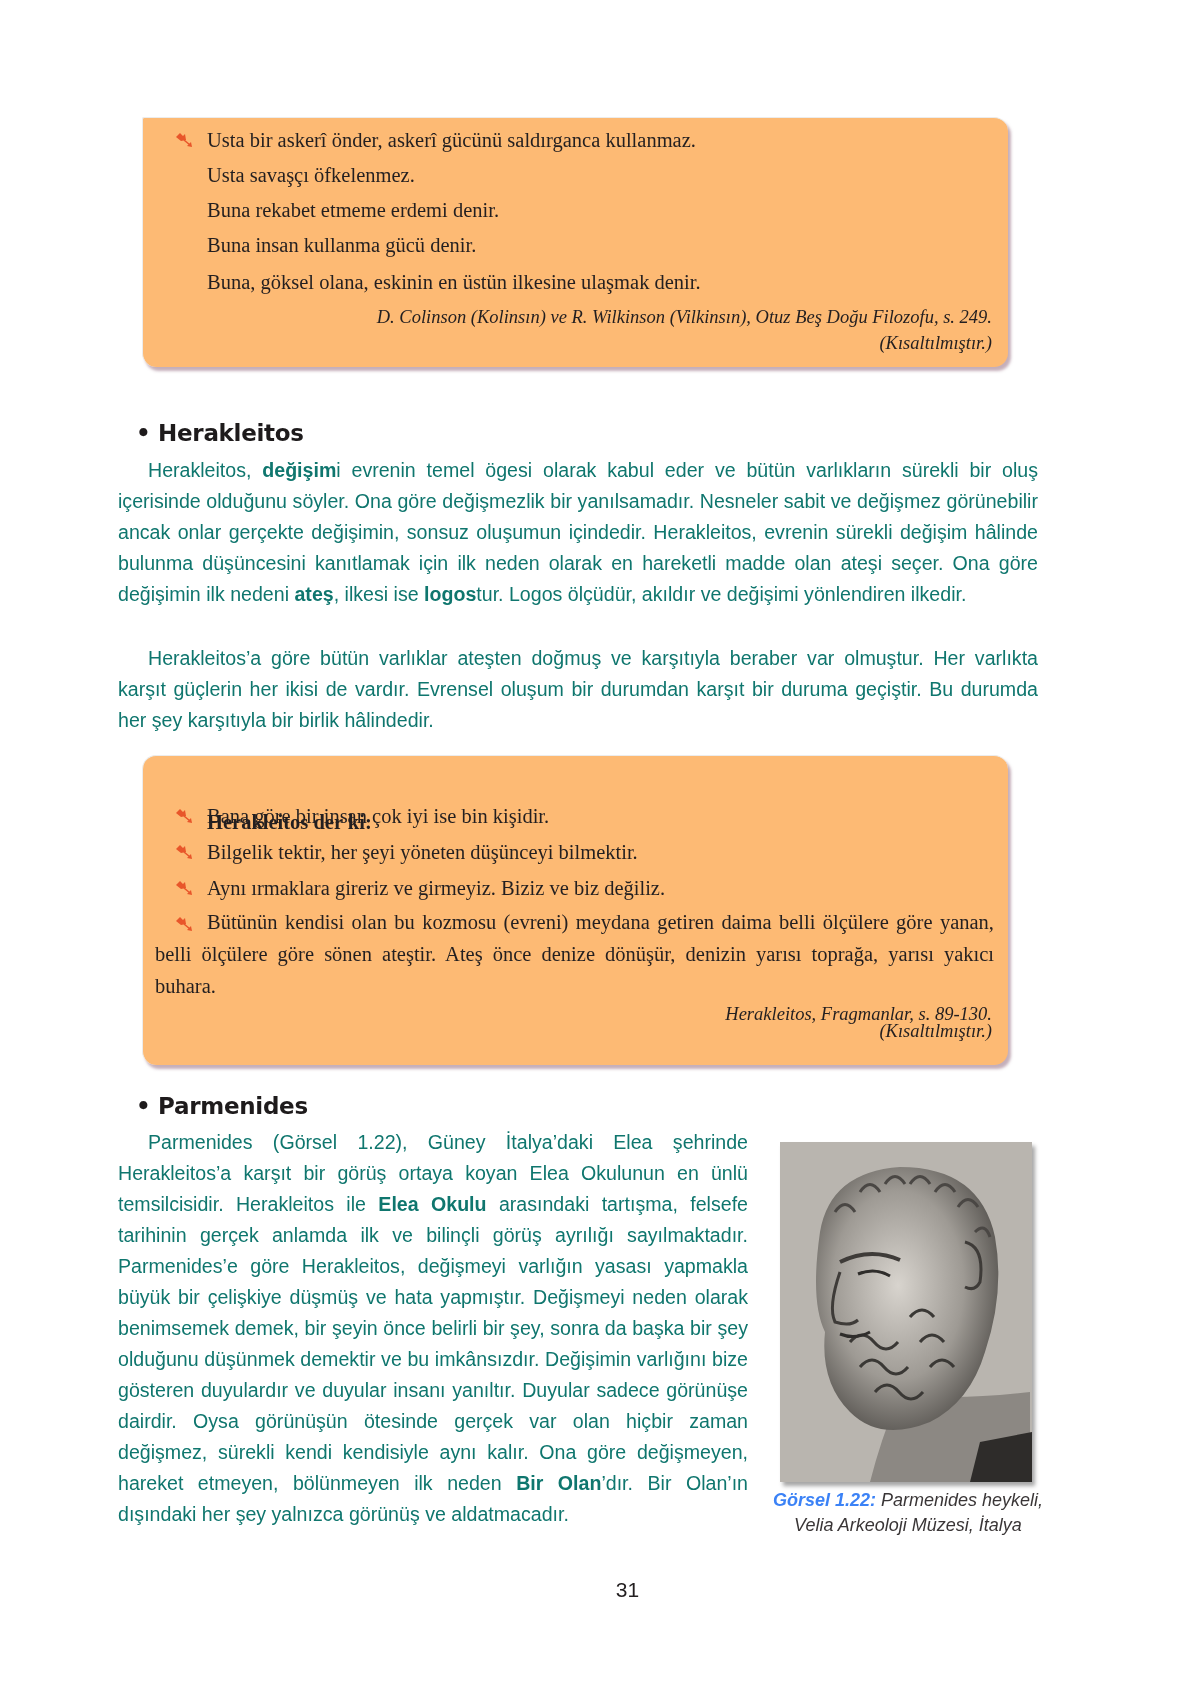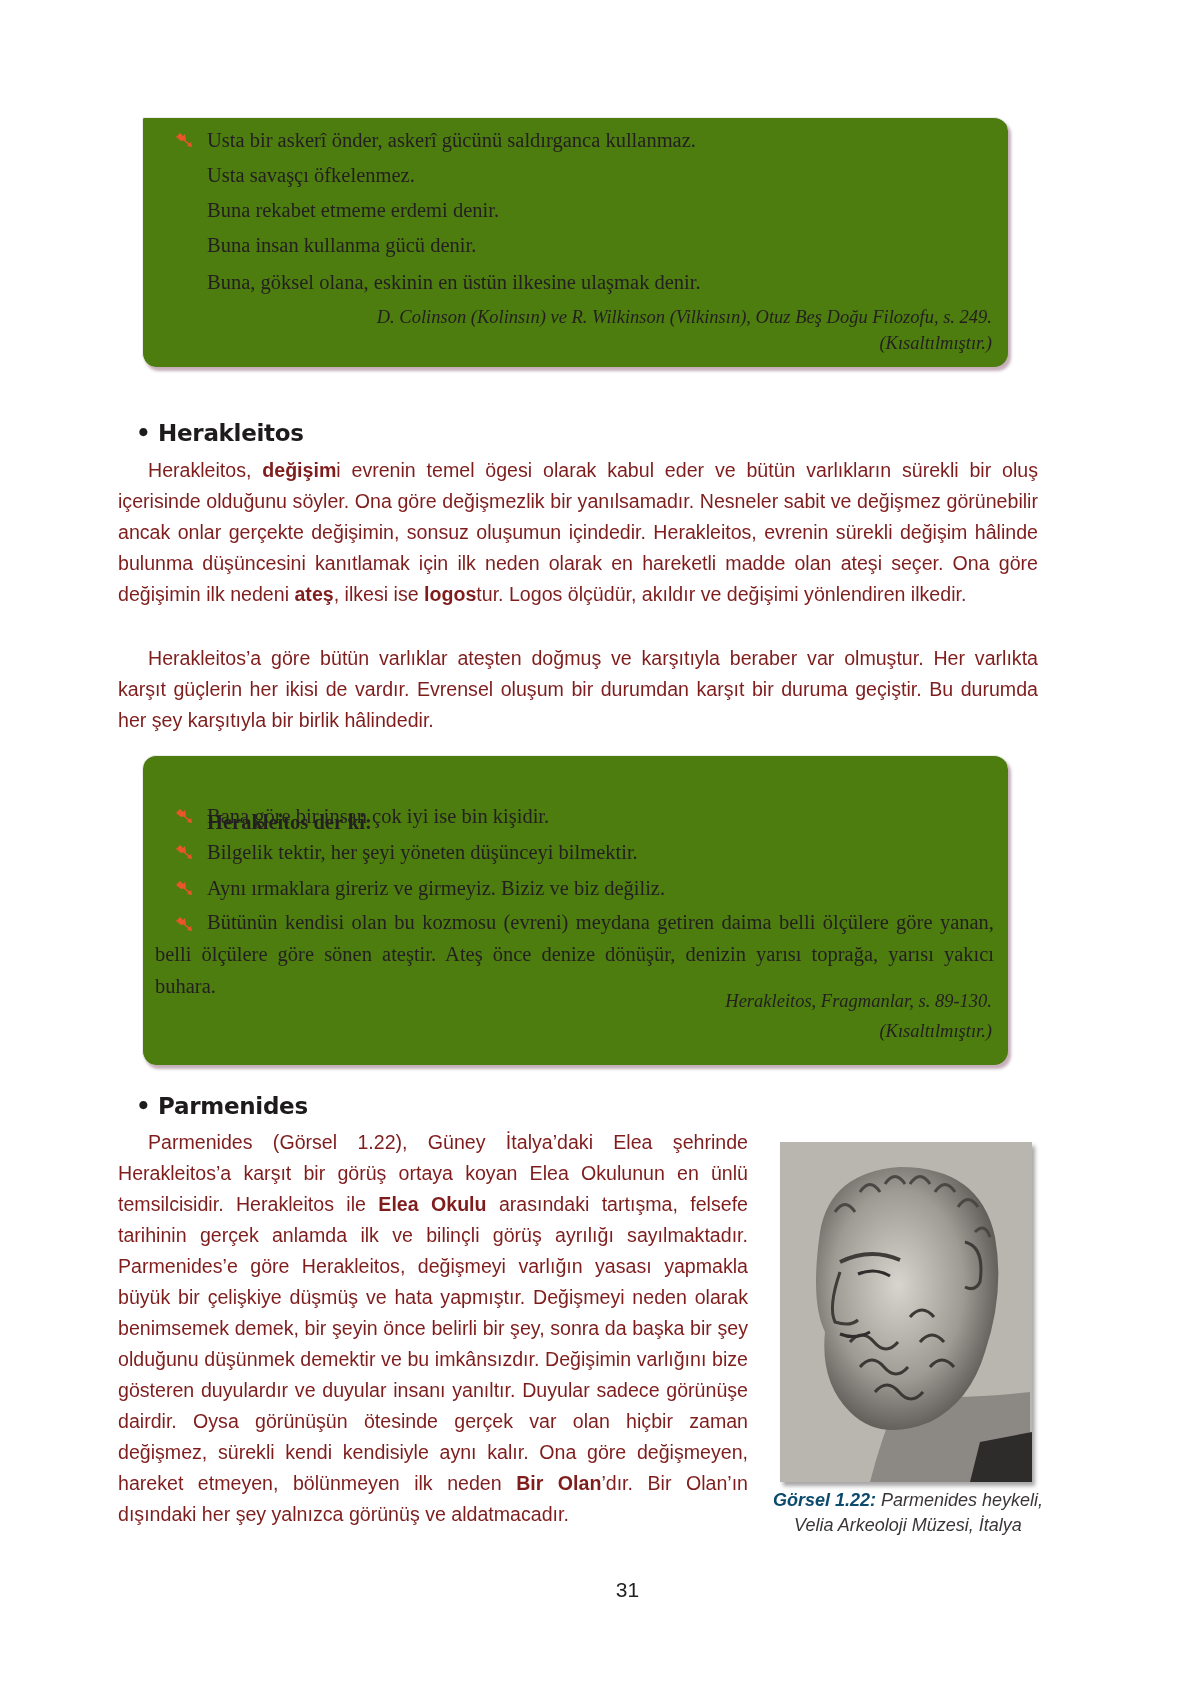--- a/index.html
+++ b/index.html
@@ -2,21 +2,21 @@
 <html><head>
 <meta charset="utf-8">
 <style>
   html, body { margin: 0; padding: 0; background: #ffffff; }
   body { width: 1181px; height: 1683px; position: relative; overflow: hidden; color: #231f20; }
 
   .quote-box {
     position: absolute;
     left: 142px;
     width: 866px;
-    background: #4d7c0f;
+    background: #fdba74;
     border-top: 1px solid #ececec;
     border-left: 1px solid #ececec;
     border-radius: 0 14px 14px 14px;
     box-shadow: 3px 4px 3px rgba(150, 110, 130, 0.55);
     box-sizing: border-box;
     font-family: "Liberation Serif", "DejaVu Serif", serif;
     font-size: 20.5px;
     color: #231f20;
   }
   .quote-box.box1 { top: 117px; height: 250px; border-radius: 2px 14px 14px 14px; }
@@ -64,21 +64,21 @@
     letter-spacing: -0.3px;
   }
 
   .body-para {
     position: absolute;
     left: 118px;
     width: 920px;
     font-family: "Liberation Sans", "DejaVu Sans", sans-serif;
     font-size: 19.6px;
     line-height: 31px;
-    color: #7f1d1d;
+    color: #0f766e;
     text-align: justify;
     text-indent: 30px;
   }
   .body-para b { font-weight: bold; }
   .body-para.narrow { width: 630px; text-align-last: left; }
 
   .figure {
     position: absolute;
     left: 780px;
     top: 1142px;
@@ -95,21 +95,21 @@
     left: 770px;
     top: 1488px;
     width: 276px;
     text-align: center;
     font-family: "Liberation Sans", "DejaVu Sans", sans-serif;
     font-style: italic;
     font-size: 18px;
     line-height: 25px;
     color: #3a3637;
   }
-  .caption b { font-weight: bold; color: #0c4a6e; }
+  .caption b { font-weight: bold; color: #3b82f6; }
 
   .page-number {
     position: absolute;
     left: 0;
     width: 1181px;
     top: 1578px;
     text-align: center;
     font-family: "Liberation Sans", "DejaVu Sans", sans-serif;
     font-size: 21px;
     color: #231f20;
@@ -164,21 +164,21 @@
   </svg>
   <div class="q-line" style="top:120px">Aynı ırmaklara gireriz ve girmeyiz. Biziz ve biz değiliz.</div>
 
   <svg class="q-bullet" style="top:159px" viewBox="0 0 22 18">
     <path d="M3 6 L7 2 L10 5 L12 3 L13 9 L8 10 Z" fill="#e8562a"></path>
     <path d="M11 9 L17 14" stroke="#e8562a" stroke-width="1.6"></path>
     <path d="M14 15 L19 16 L18 11 Z" fill="#e8562a"></path>
   </svg>
   <div class="q-para" style="top:150px">Bütünün kendisi olan bu kozmosu (evreni) meydana getiren daima belli ölçülere göre yanan, belli ölçülere göre sönen ateştir. Ateş önce denize dönüşür, denizin yarısı toprağa, yarısı yakıcı buhara.</div>
 
-  <div class="q-source" style="top:232px">Herakleitos, Fragmanlar, s. 89-130.</div>
+  <div class="q-source" style="top:245px">Herakleitos, Fragmanlar, s. 89-130.</div>
   <div class="q-source" style="top:262px">(Kısaltılmıştır.)</div>
 </div>
 
 <div class="section-heading" style="top:1093px">• Parmenides</div>
 
 <div class="body-para narrow" style="top:1127px"><span>Parmenides (Görsel 1.22), Güney İtalya’daki Elea şehrinde Herakleitos’a karşıt bir görüş ortaya koyan Elea Okulunun en ünlü temsilcisidir. Herakleitos ile </span><b>Elea Okulu</b><span> arasındaki tartışma, felsefe tarihinin gerçek anlamda ilk ve bilinçli görüş ayrılığı sayılmaktadır. Parmenides’e göre Herakleitos, değişmeyi varlığın yasası yapmakla büyük bir çelişkiye düşmüş ve hata yapmıştır. Değişmeyi neden ola­rak benimsemek demek, bir şeyin önce belirli bir şey, sonra da başka bir şey olduğunu düşünmek demektir ve bu imkânsızdır. Değişimin varlığını bize gösteren duyulardır ve duyular insanı yanıltır. Duyular sadece görünüşe dairdir. Oysa görünüşün ötesinde gerçek var olan hiçbir zaman değişmez, sürekli kendi kendisiyle aynı kalır. Ona göre değişmeyen, hareket etmeyen, bölünmeyen ilk neden </span><b>Bir Olan</b><span>’dır. Bir Olan’ın dışındaki her şey yalnızca görünüş ve aldatmacadır.</span></div>
 
 <div class="figure" title="Parmenides bust sculpture">
   <svg viewBox="0 0 252 340" preserveAspectRatio="none">
     <defs>

